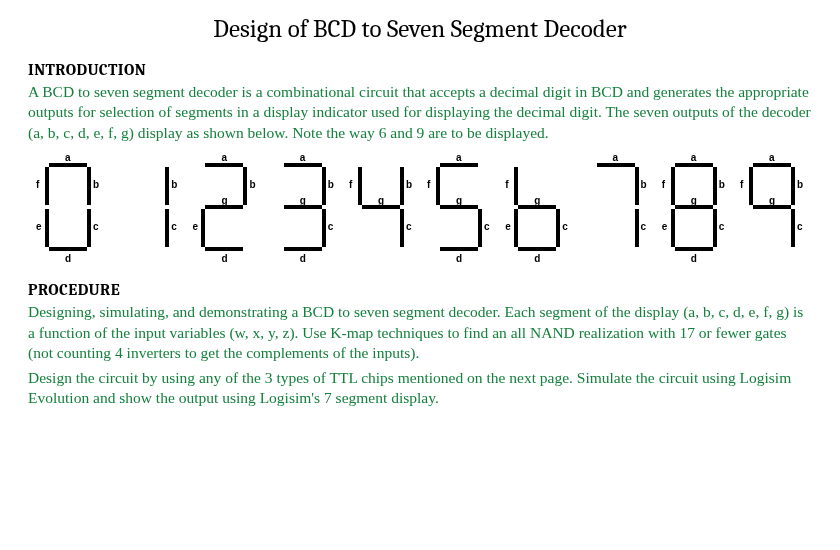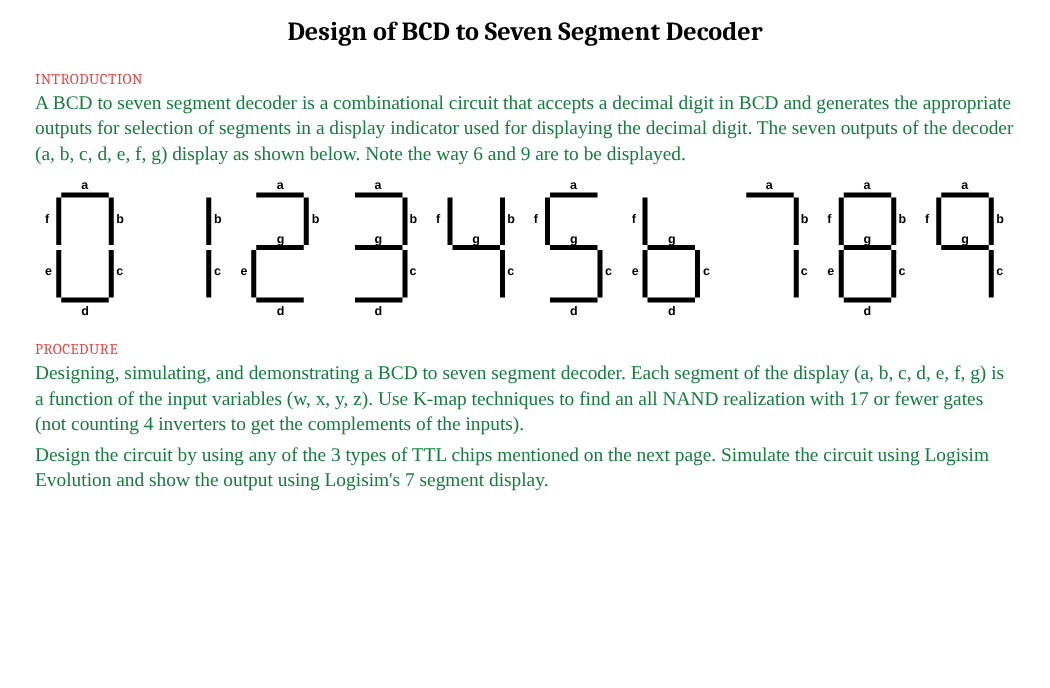--- a/index.html
+++ b/index.html
@@ -7,31 +7,32 @@
       width: 840px;
       height: 550px;
       background: #fff;
       font-family: Georgia, 'Times New Roman', serif;
       color: #000;
       padding: 14px 28px;
       overflow: hidden;
     }
     .title {
       font-family: Cambria, Georgia, serif;
-      font-size: 21px;
-      font-weight: bold;
+      font-size: 25px;
+      font-weight: normal;
       text-align: center;
       margin-bottom: 18px;
     }
     .section-head {
       font-family: Cambria, Georgia, serif;
-      font-size: 12px;
-      color: #ef4444;
+      font-size: 16px;
+      color: #000000;
       letter-spacing: 0.4px;
       margin-bottom: 3px;
+      font-weight: bold;
     }
     .body-text {
       font-size: 15.5px;
       line-height: 1.32;
       color: #15803d;
       margin-bottom: 4px;
     }
     .digit-row {
       display: flex;
       justify-content: space-between;

